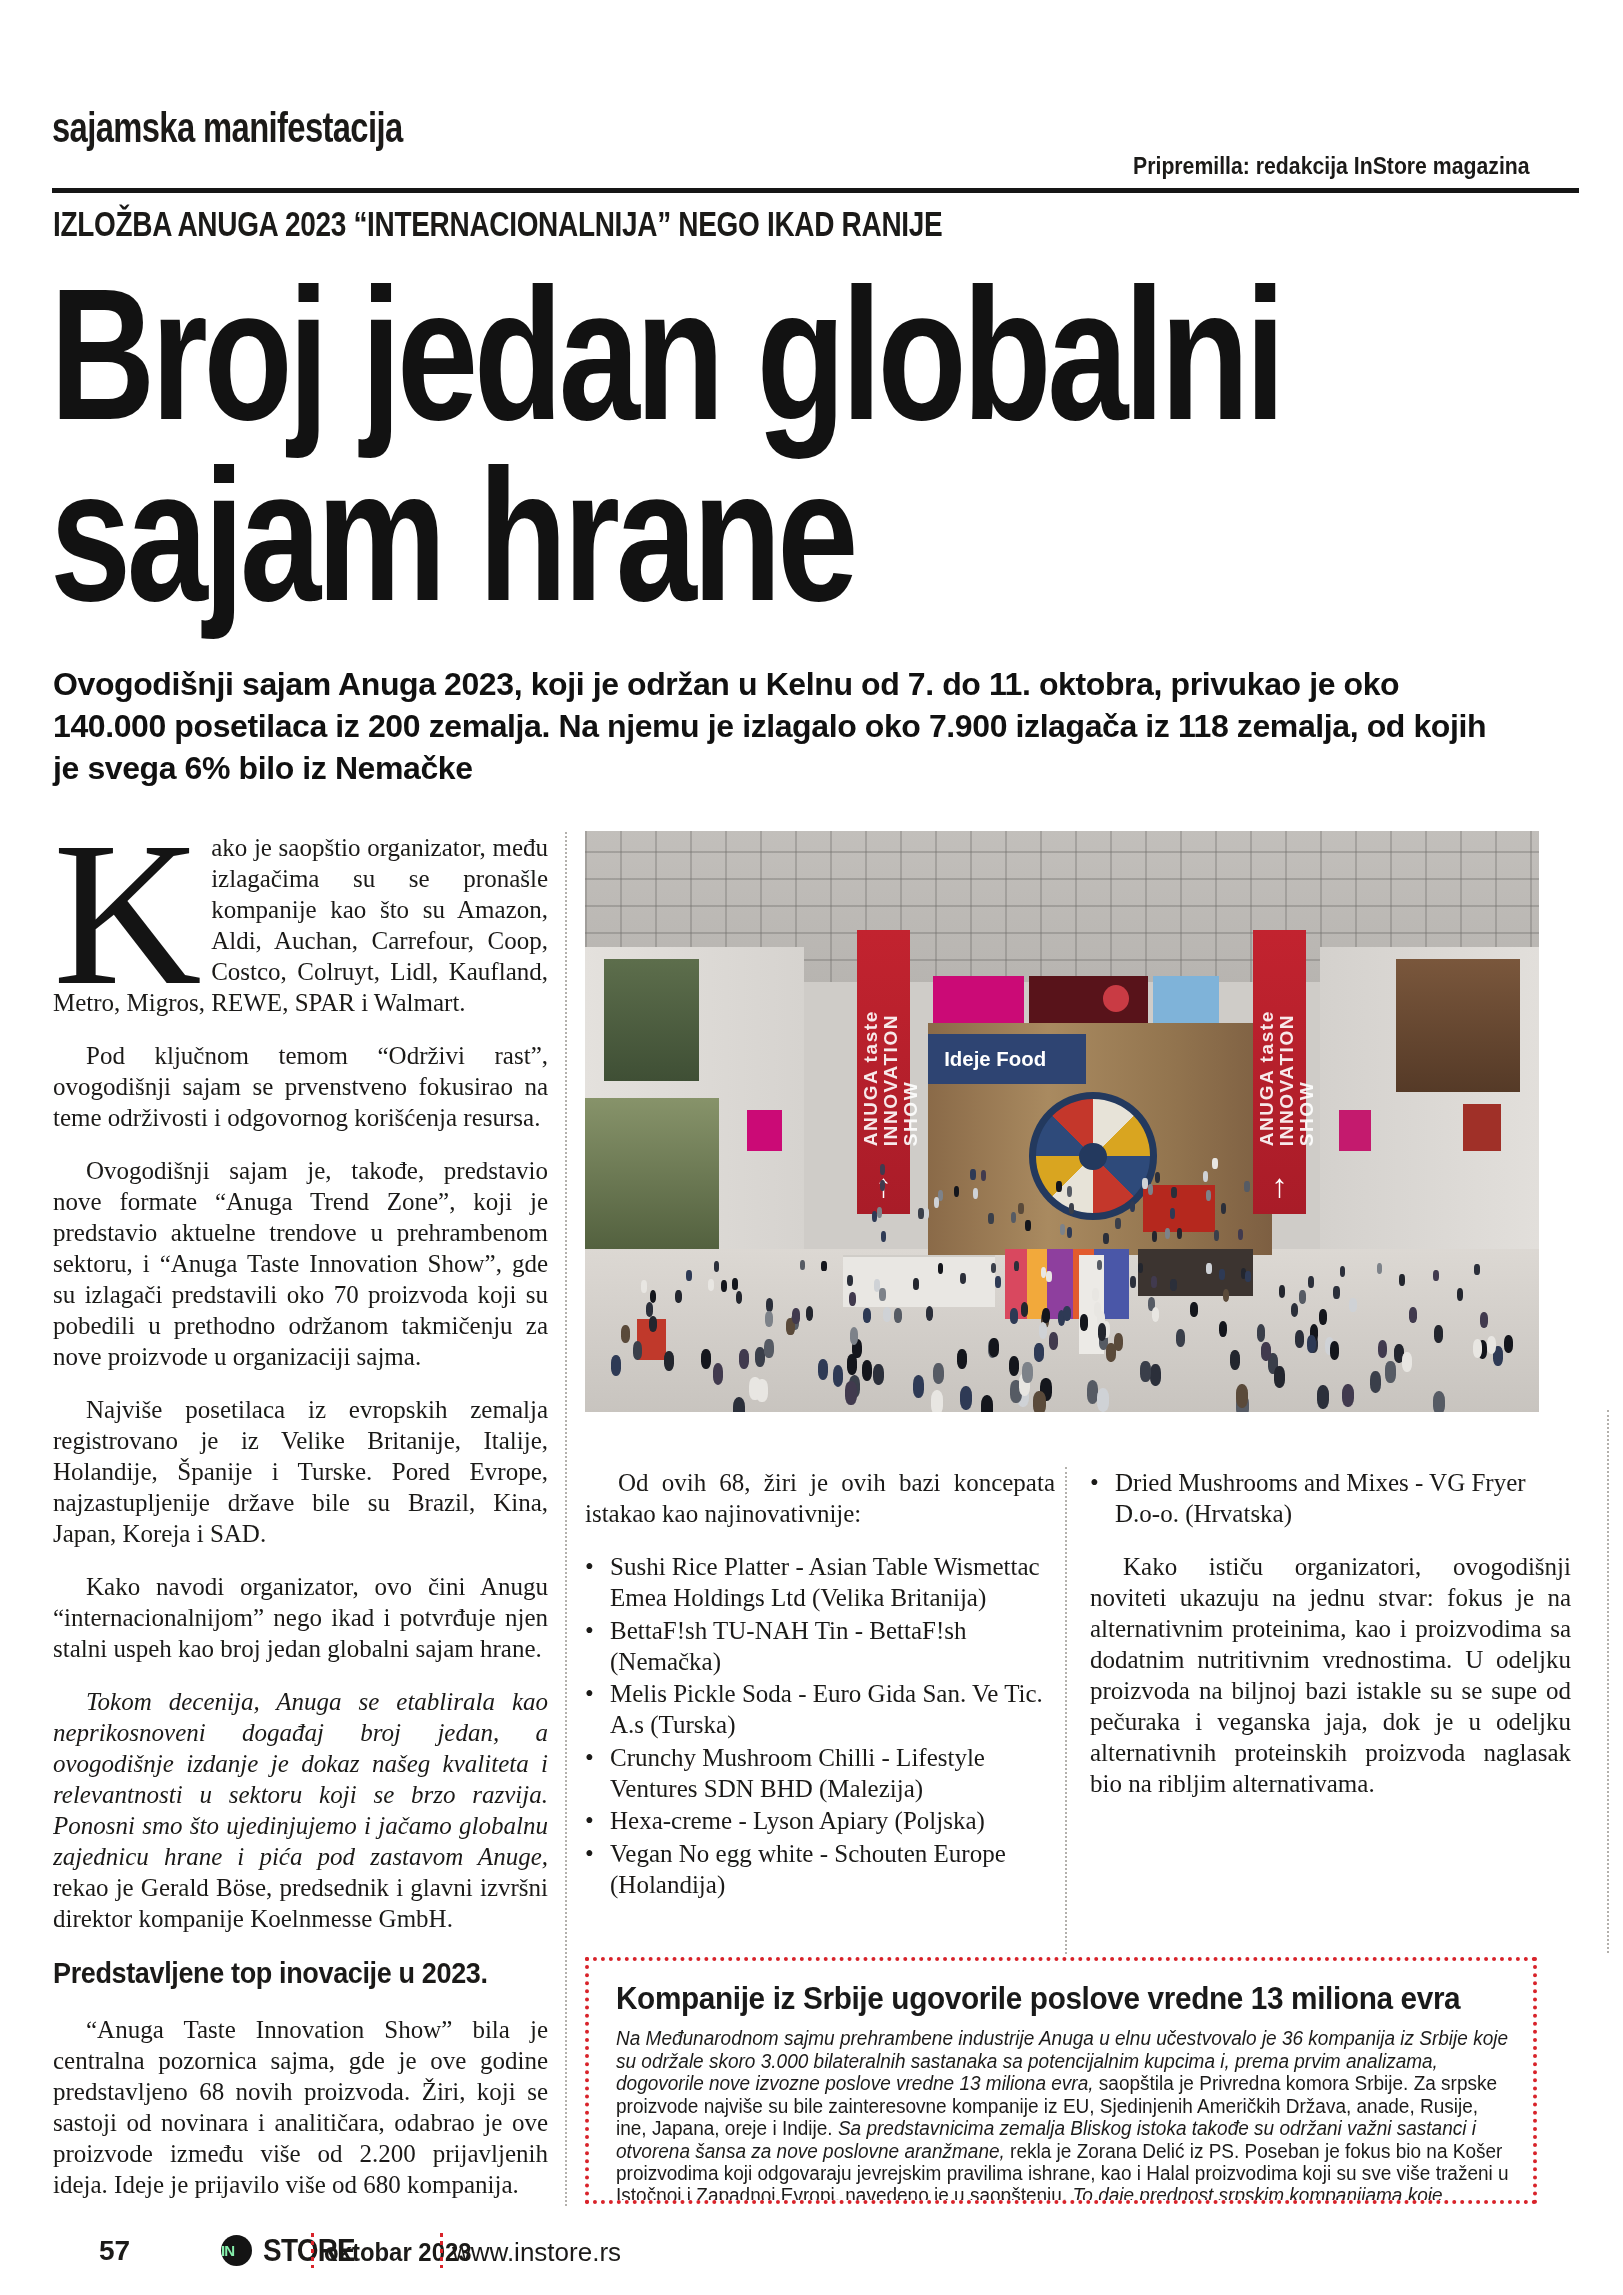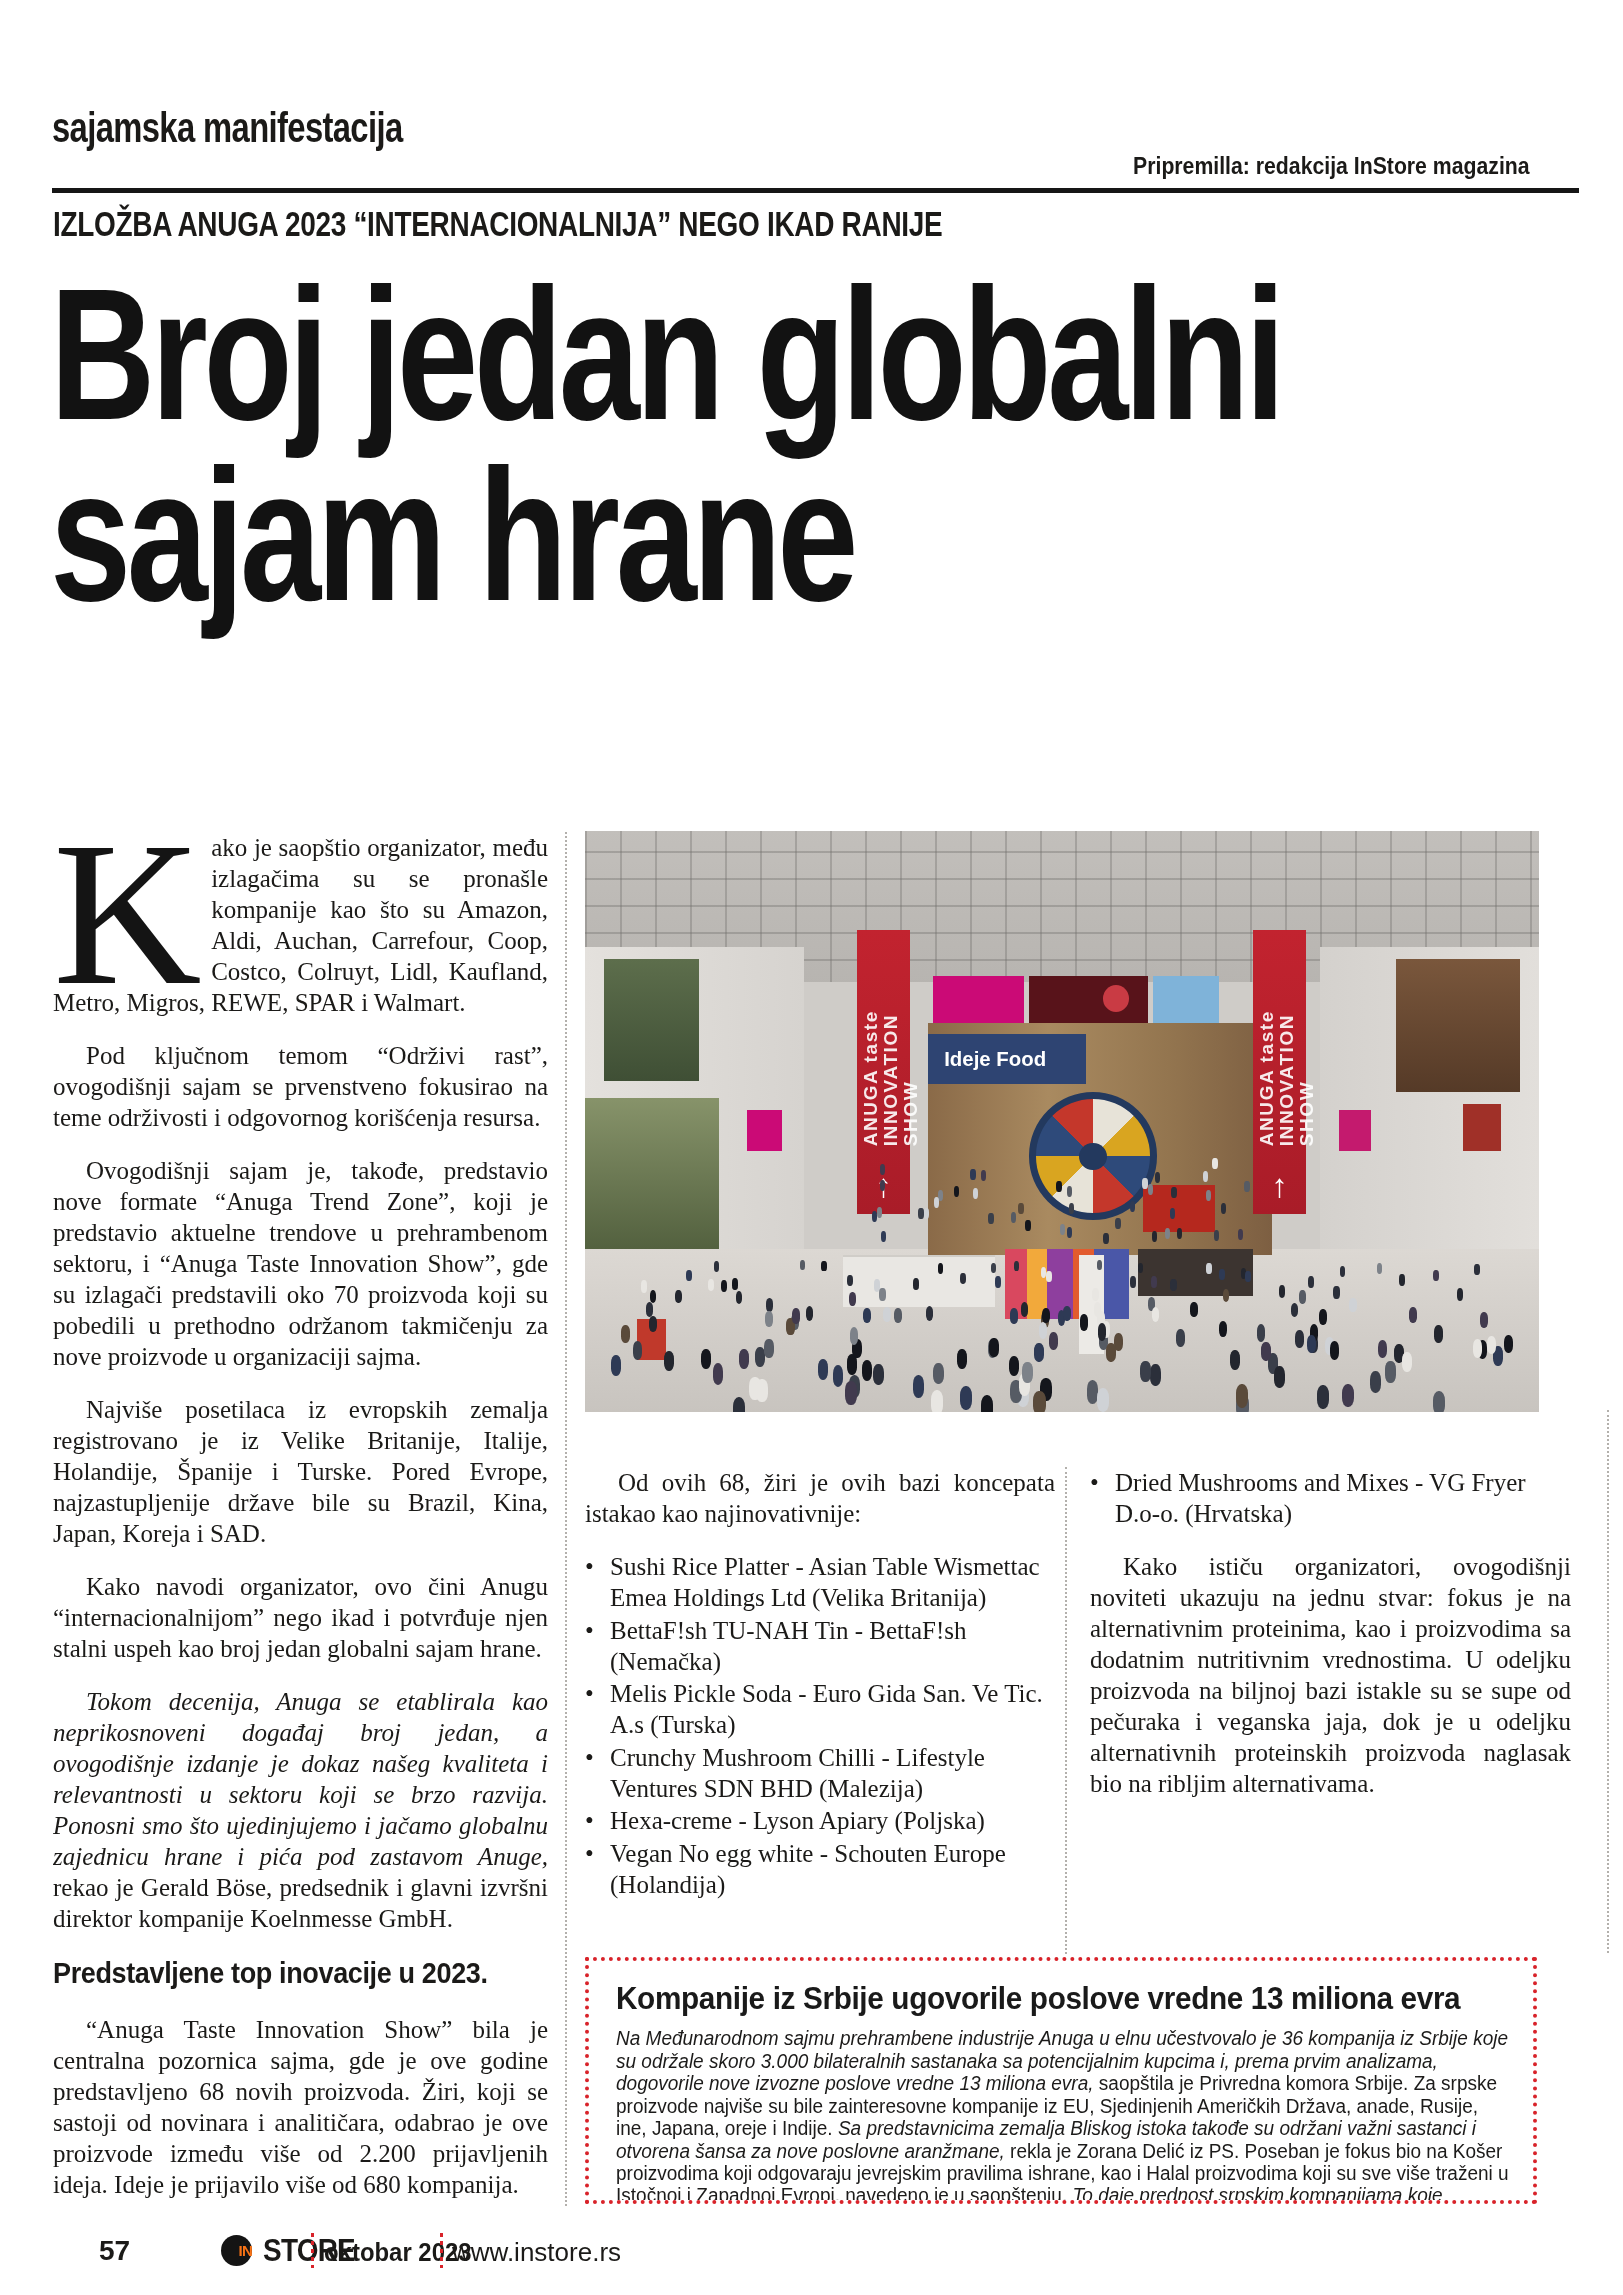--- a/index.html
+++ b/index.html
@@ -103,21 +103,21 @@
       font-family:"Liberation Sans",sans-serif;overflow:hidden;}
   .sidebox h2{margin:6.3px 0 11px 0;font:700 32px/1.1 "Liberation Sans",sans-serif;
       letter-spacing:-0.4px;transform:scaleX(.93);transform-origin:0 0;white-space:nowrap;color:#1a1a1a;}
   .sidebox .txt{font:400 19.6px/22.4px "Liberation Sans",sans-serif;color:#1c1b1a;
       transform:scaleX(.97);transform-origin:0 0;width:923px;text-align:left;}
 
   
   .pageno{left:99px;top:2235px;font:700 28px/31px "Liberation Sans",sans-serif;}
   .logo{left:221px;top:2235px;height:31px;}
   .logo-circle{display:inline-block;width:31px;height:31px;border-radius:50%;background:#141414;
-      color:#f97316;font:700 15px/31px "Liberation Sans",sans-serif;text-align:right;
+      color:#86efac;font:700 15px/31px "Liberation Sans",sans-serif;text-align:left;
       letter-spacing:-0.8px;vertical-align:top;}
   .logo-store{display:inline-block;margin-left:7.9px;font:700 31px/31px "Liberation Sans",sans-serif;
       letter-spacing:-0.8px;transform:scaleX(.9);transform-origin:0 0;}
   .fsep{top:2233px;width:3.1px;height:35px;
       background:repeating-linear-gradient(#d8232a 0 3.9px,transparent 3.9px 7.9px);}
   .fsep1{left:311px;} .fsep2{left:440px;}
   .issue{left:324px;top:2238px;font:700 26px/28px "Liberation Sans",sans-serif;transform:scaleX(.92);transform-origin:0 0;}
   .website{left:452px;top:2238px;font:400 26px/28px "Liberation Sans",sans-serif;}
 </style>
 </head>
@@ -128,20 +128,21 @@
   <div class="abs kicker1">sajamska manifestacija</div>
   <div class="abs byline">Pripremilla: redakcija InStore magazina</div>
   <div class="abs rule"></div>
   <div class="abs kicker2">IZLOŽBA ANUGA 2023 “INTERNACIONALNIJA” NEGO IKAD RANIJE</div>
 
   <div class="abs title">
     <div>Broj jedan globalni</div>
     <div>sajam hrane</div>
   </div>
 
+  <div class="abs intro">Ovogodišnji sajam Anuga 2023, koji je održan u Kelnu od 7. do 11. oktobra, privukao je oko 140.000 posetilaca iz 200 zemalja. Na njemu je izlagalo oko 7.900 izlagača iz 118 zemalja, od kojih je svega 6% bilo iz Nemačke</div>
 
   <div class="abs vsep sep-a"></div>
   <div class="abs vsep sep-b"></div>
   <div class="abs vsep sep-c"></div>
 
   <div class="abs col1 bodytxt">
     <p><span class="dropcap">K</span><span>ako je saopštio organizator, među izlagačima su se pronašle kompanije kao što su Amazon, Aldi, Auchan, Carrefour, Coop, Costco, Colruyt, Lidl, Kaufland, Metro, Migros, REWE, SPAR i Walmart.</span></p>
     <p class="ind">Pod ključnom temom “Održivi rast”, ovogodišnji sajam se prvenstveno fokusirao na teme održivosti i odgovornog korišćenja resursa.</p>
     <p class="ind">Ovogodišnji sajam je, takođe, predstavio nove formate “Anuga Trend Zone”, koji je predstavio aktuelne trendove u prehrambenom sektoru, i “Anuga Taste Innovation Show”, gde su izlagači predstavili oko 70 proizvoda koji su pobedili u prethodno održanom takmičenju za nove proizvode u organizaciji sajma.</p>
     <p class="ind">Najviše posetilaca iz evropskih zemalja registrovano je iz Velike Britanije, Italije, Holandije, Španije i Turske. Pored Evrope, najzastupljenije države bile su Brazil, Kina, Japan, Koreja i SAD.</p>

